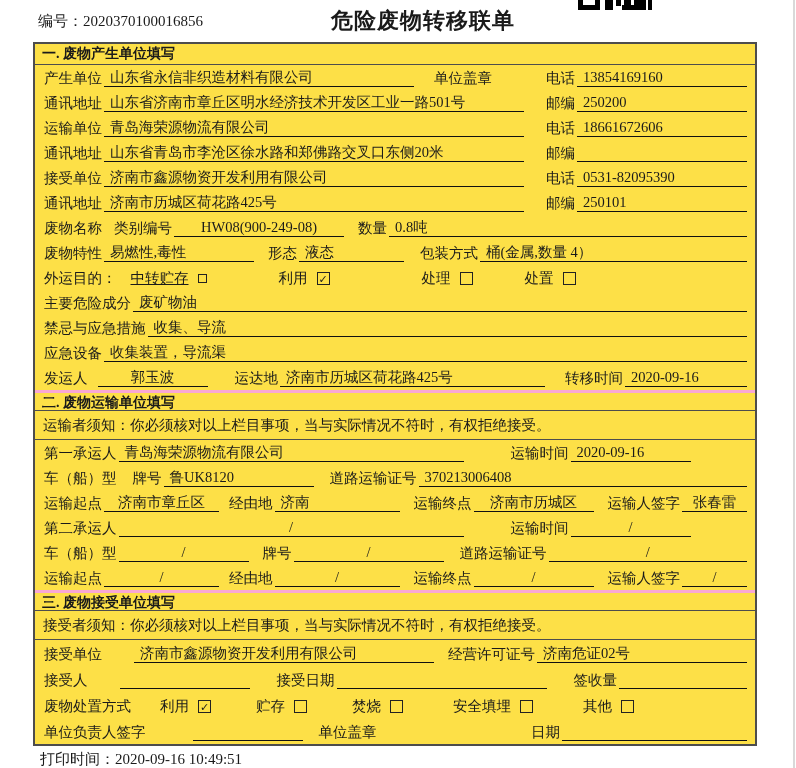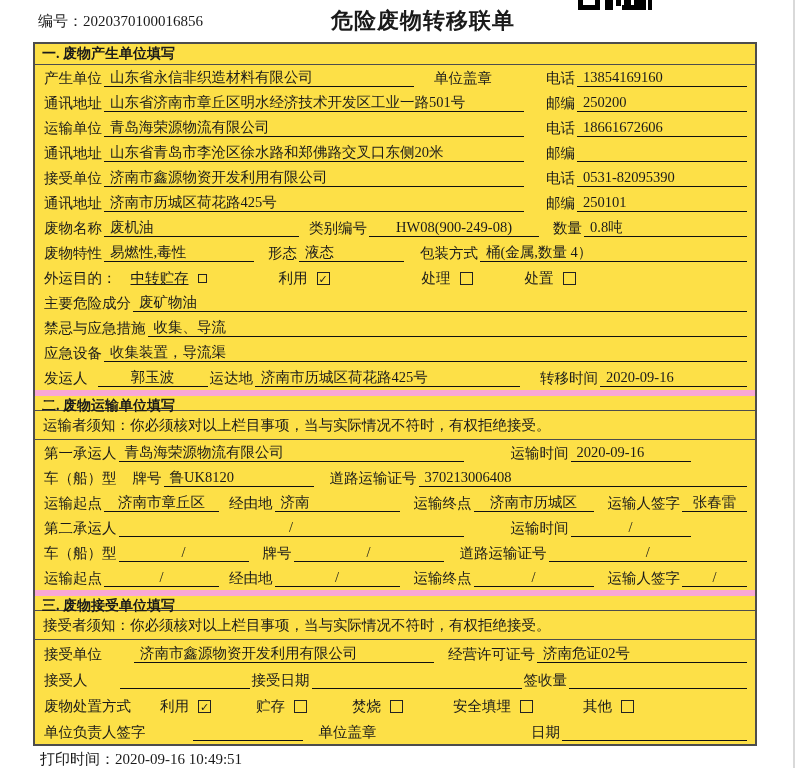--- a/index.html
+++ b/index.html
@@ -23,21 +23,21 @@
   #qr-frag { position:absolute; left:578px; top:0; width:74px; height:10px; }
 
   
   #form-table {
     position:absolute; left:33px; top:42px; width:724px;
     border:2px solid #4d4d4d; background:#fde047;
   }
   .sec-header {
     height:21px; line-height:20px; padding:0 7px;
     font-weight:bold; font-size:14px;
-    border-top:6px solid #f9a8d4; border-bottom:1px solid #4d4d4d;
+    border-top:3px solid #f9a8d4; border-bottom:1px solid #4d4d4d;
   }
   .section:first-child .sec-header { border-top:none; }
   .notice { height:29px; line-height:28px; padding:0 8px; font-size:14.5px; border-bottom:1px solid #4d4d4d; }
 
   .row {
     display:flex; align-items:flex-end;
     height:25px; padding:0 8px 3px 7px;
     font-size:14.5px; line-height:18px; white-space:nowrap;
   }
   .sec3 .row { height:26px; }
@@ -64,21 +64,21 @@
   .grp-purpose .opt:nth-child(4){ margin-left:52px; }
   .grp-purpose .opt:nth-child(1) .cbox { width:9px; height:9px; line-height:8px; }
   .grp-disposal .opt:nth-child(1){ margin-left:27px; }
   .grp-disposal .opt:nth-child(2){ margin-left:45px;text-align:center; }
   .grp-disposal .opt:nth-child(3){ margin-left:45px; }
   .grp-disposal .opt:nth-child(4){ margin-left:50px;text-align:right; }
   .grp-disposal .opt:nth-child(5){ margin-left:50px; }
 
   
   .ml8{margin-left:8px;} .ml12{margin-left:12px;} .ml14{margin-left:14px;}
-  .ml18{margin-left:18px;} .ml25{} .ml30{margin-left:30px;}
+  .ml18{margin-left:18px;} .ml25{margin-left:25px;} .ml30{margin-left:30px;}
   .ml45{margin-left:45px;} .mla{margin-left:auto;}
   .w105{width:105px;} .w110{width:110px;} .w115{width:115px;} .w120{width:120px;}
   .w125{width:125px;} .w130{width:130px;} .w150{width:150px;} .w170{width:170px;}
   .w185{width:185px;} .w195{width:195px;} .w210{width:210px;}
   .w265{width:265px;} .w300{width:300px;} .w310{width:310px;}
   .w345{width:345px;} .w420{width:420px;}
 
   #print-time { position:absolute; left:40px; top:750px; font-size:15px; }
 </style>
 </head>
@@ -147,21 +147,20 @@
 
     <div class="row">
       <span class="lbl">通讯地址</span>
       <span class="val w420">济南市历城区荷花路425号</span>
       <span class="lbl mla">邮编</span>
       <span class="val w170">250101</span>
     </div>
 
     <div class="row">
       <span class="lbl">废物名称</span>
-      <span class="val w195">废机油</span>
       <span class="lbl ml8">类别编号</span>
       <span class="val w170 ctr">HW08(900-249-08)</span>
       <span class="lbl ml12">数量</span>
       <span class="val fill">0.8吨</span>
     </div>
 
     <div class="row">
       <span class="lbl">废物特性</span>
       <span class="val w150">易燃性,毒性</span>
       <span class="lbl ml12">形态</span>

